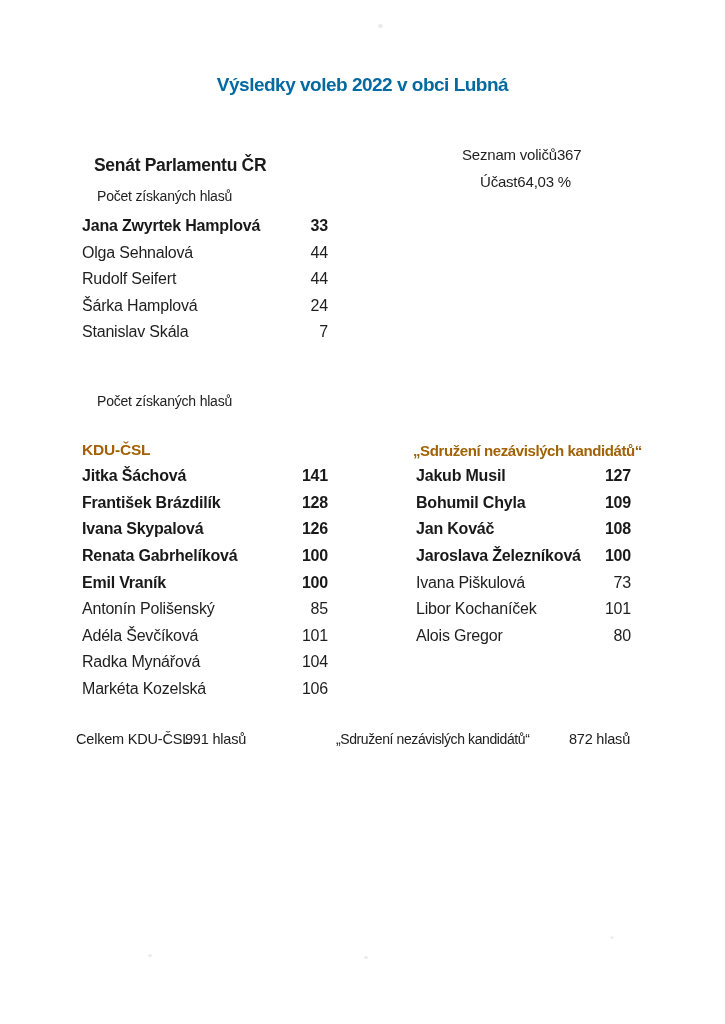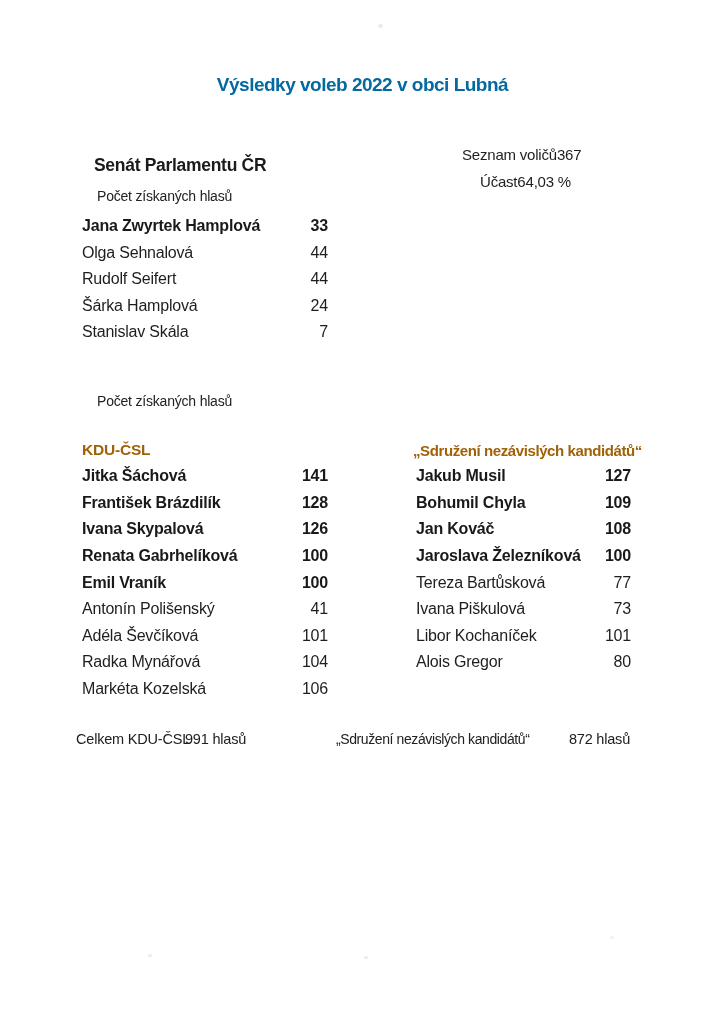--- a/index.html
+++ b/index.html
@@ -195,21 +195,21 @@
     <div class="crow bold">
       <span class="cname">Renata Gabrhelíková</span>
       <span class="cvotes">100</span>
     </div>
     <div class="crow bold">
       <span class="cname">Emil Vraník</span>
       <span class="cvotes">100</span>
     </div>
     <div class="crow">
       <span class="cname">Antonín Polišenský</span>
-      <span class="cvotes">41</span>
+      <span class="cvotes">85</span>
     </div>
     <div class="crow">
       <span class="cname">Adéla Ševčíková</span>
       <span class="cvotes">101</span>
     </div>
     <div class="crow">
       <span class="cname">Radka Mynářová</span>
       <span class="cvotes">104</span>
     </div>
     <div class="crow">
@@ -228,24 +228,20 @@
       <span class="cname">Bohumil Chyla</span>
       <span class="cvotes">109</span>
     </div>
     <div class="crow bold">
       <span class="cname">Jan Kováč</span>
       <span class="cvotes">108</span>
     </div>
     <div class="crow bold">
       <span class="cname">Jaroslava Železníková</span>
       <span class="cvotes">100</span>
-    </div>
-    <div class="crow">
-      <span class="cname">Tereza Bartůsková</span>
-      <span class="cvotes">77</span>
     </div>
     <div class="crow">
       <span class="cname">Ivana Piškulová</span>
       <span class="cvotes">73</span>
     </div>
     <div class="crow">
       <span class="cname">Libor Kochaníček</span>
       <span class="cvotes">101</span>
     </div>
     <div class="crow">

